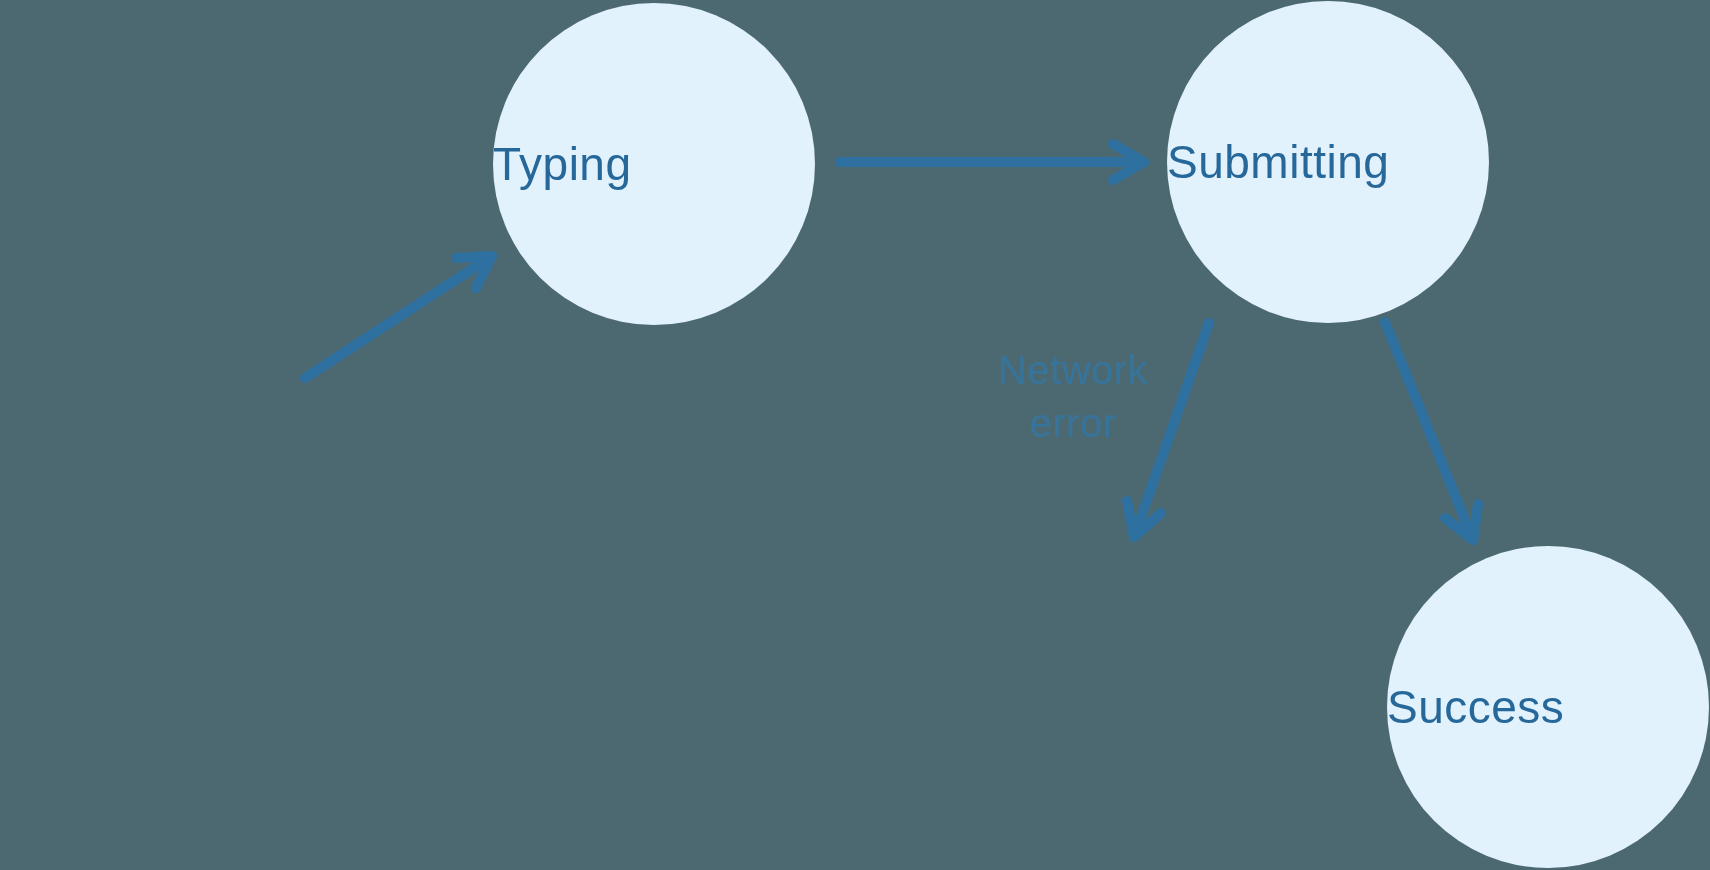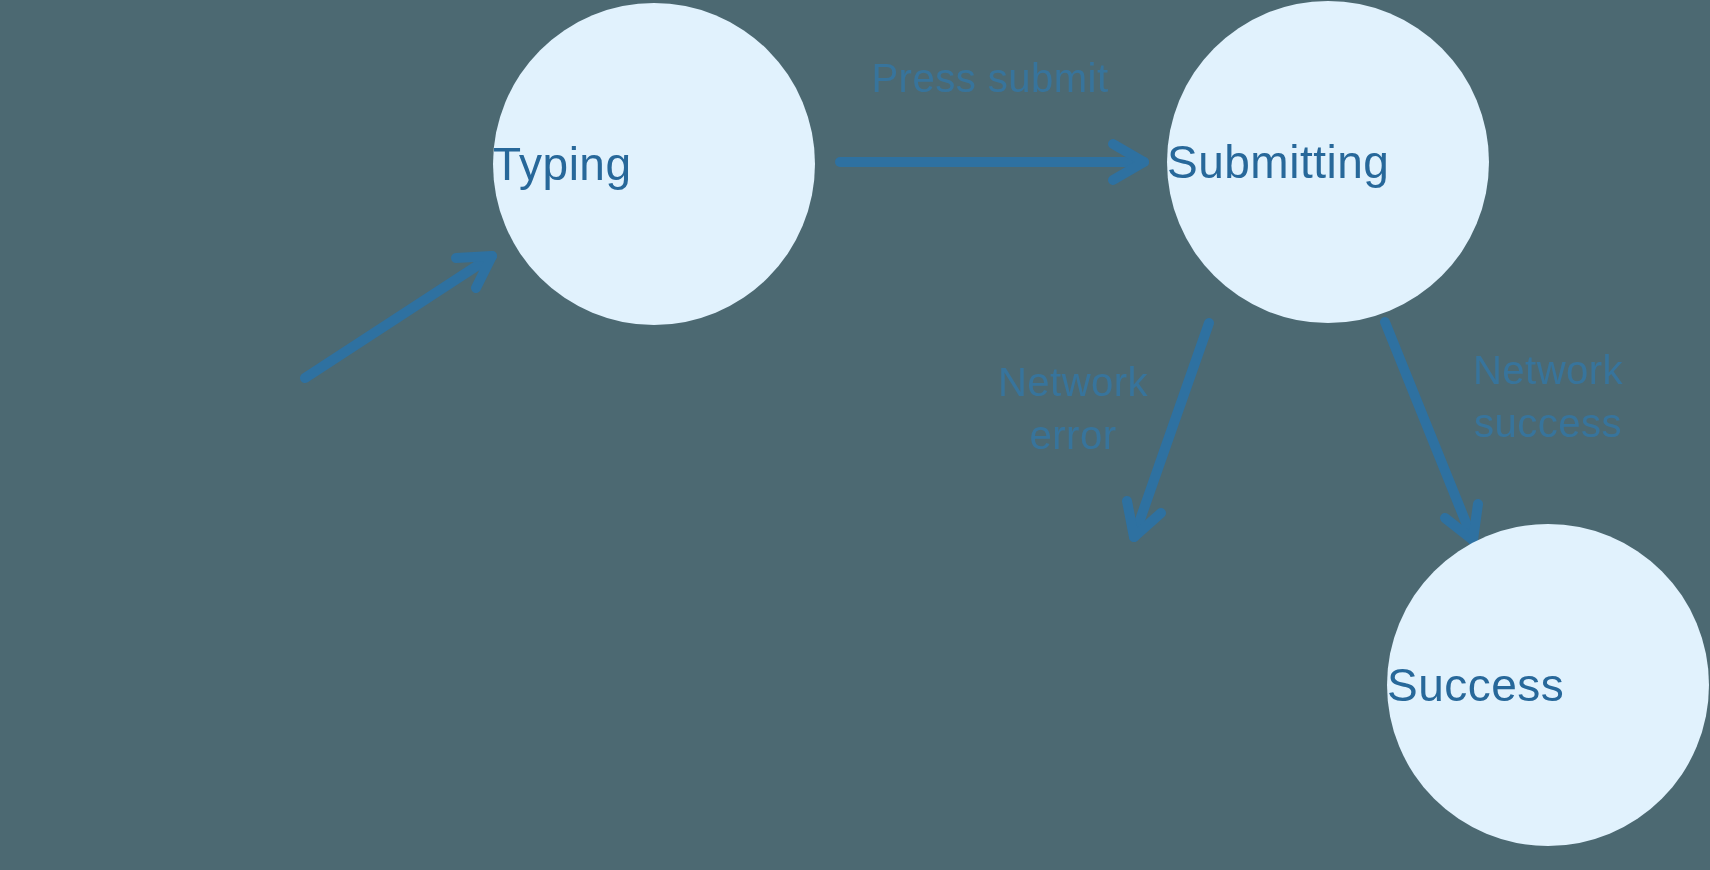--- a/index.html
+++ b/index.html
@@ -32,21 +32,21 @@
   .node .node-label {
     color: var(--node_text);
     font-size: 46px;
     letter-spacing: 0.5px;
     white-space: nowrap;
   }
   .node-empty      { left: 2px;    top: 341px; }
   .node-typing     { left: 493px;  top: 3px;   }
   .node-submitting { left: 1167px; top: 1px;   }
   .node-error      { left: 927px;  top: 549px; }
-  .node-success    { left: 1387px; top: 524px; }
+  .node-success    { left: 1387px; top: 546px; }
 
   svg.edges { position: absolute; left: 0; top: 0; }
   .edge-line, .edge-head {
     stroke: var(--edge_stroke);
     stroke-width: 10;
     stroke-linecap: round;
     stroke-linejoin: round;
     fill: none;
   }
 
@@ -54,21 +54,21 @@
     position: absolute;
     color: var(--edge_label);
     opacity: 0.82;
     font-size: 40px;
     line-height: 53px;
     text-align: center;
     letter-spacing: 0.5px;
   }
   .label-start-typing    { left: 240px;  top: 186px; width: 180px; }
   .label-press-submit    { left: 830px;  top: 52px;  width: 320px; }
-  .label-network-error   { left: 973px;  top: 356px; width: 200px; }
+  .label-network-error   { left: 973px;  top: 344px; width: 200px; }
   .label-network-success { left: 1443px; top: 344px; width: 210px; }
 </style>
 </head>
 <body>
 
 <div class="stage">
 
   <svg class="edges" width="1710" height="870" viewBox="0 0 1710 870" aria-hidden="true">
 
     <g>
@@ -85,23 +85,21 @@
       <line class="edge-line" x1="1209" y1="323" x2="1134" y2="537"></line>
       <polyline class="edge-head" points="1161,513 1134,537 1127,501"></polyline>
     </g>
 
     <g>
       <line class="edge-line" x1="1385" y1="322" x2="1473" y2="540"></line>
       <polyline class="edge-head" points="1478,504 1473,540 1445,518"></polyline>
     </g>
   </svg>
 
-  <div class="edge-label label-press-submit">Press submit</div>
   <div class="edge-label label-network-error">Network error</div>
-  <div class="edge-label label-network-success">Network success</div>
 
   <div class="node node-typing">
     <span class="node-label">Typing</span>
   </div>
   <div class="node node-submitting">
     <span class="node-label">Submitting</span>
   </div>
   <div class="node node-success">
     <span class="node-label">Success</span>
   </div>

